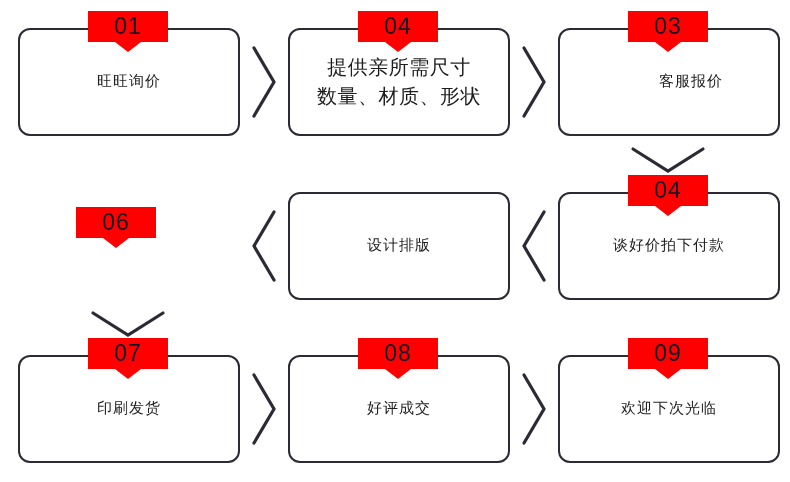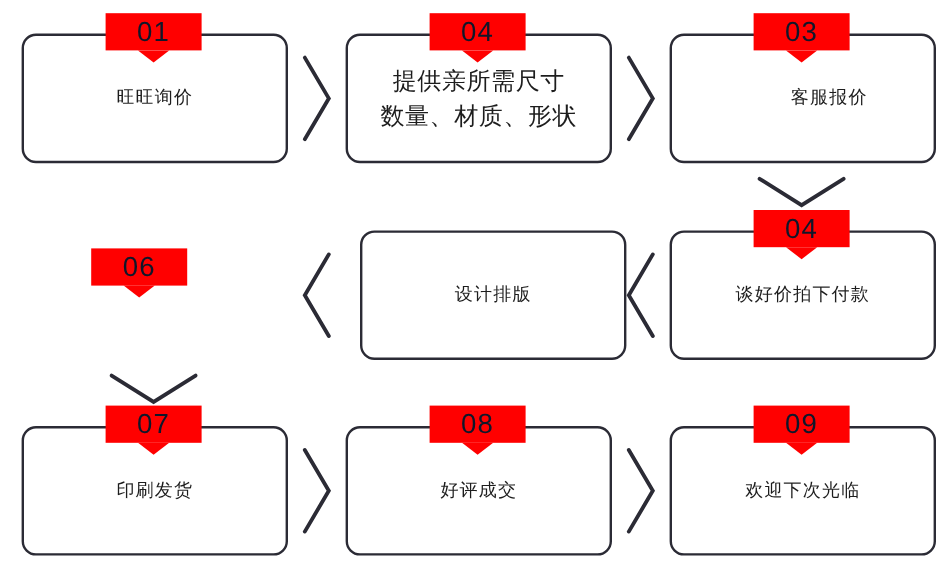--- a/index.html
+++ b/index.html
@@ -111,21 +111,21 @@
     <div class="node-label">客服报价</div>
   </div>
   <div class="badge" style="left:628px; top:11px;">
     <span class="badge-num">03</span>
   </div>
 
   <div class="badge" style="left:76px; top:175px;margin-top:32px;">
     <span class="badge-num">06</span>
   </div>
 
-  <div class="node" style="left:300px; top:192px;">
+  <div class="node" style="left:288px; top:192px;">
     <div class="node-label">设计排版</div>
   </div>
 
   <div class="node" style="left:558px; top:192px;">
     <div class="node-label">谈好价拍下付款</div>
   </div>
   <div class="badge" style="left:628px; top:175px;">
     <span class="badge-num">04</span>
   </div>
 

